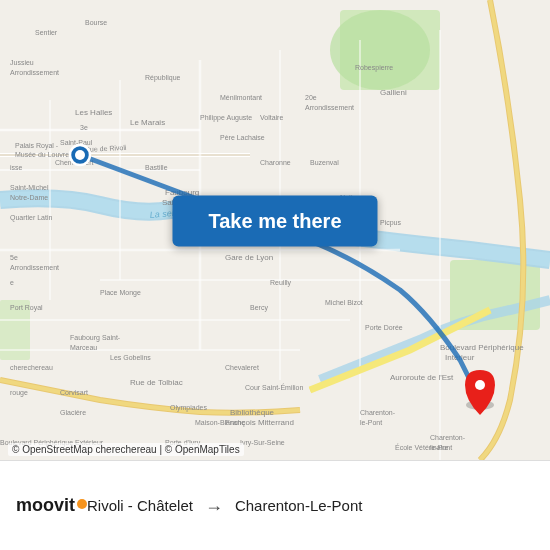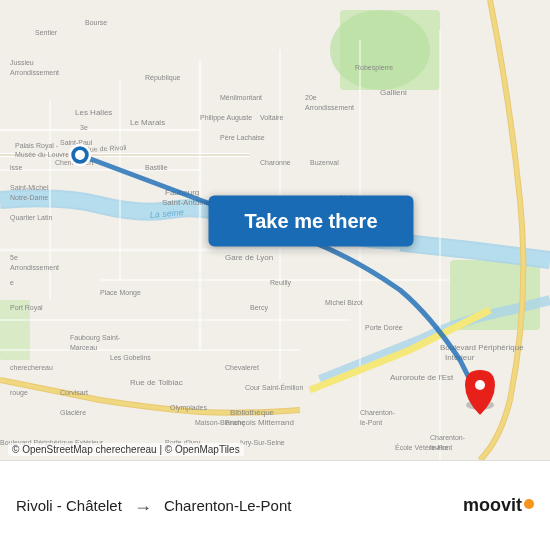--- a/index.html
+++ b/index.html
@@ -35,21 +35,20 @@
       color: white;
       border: none;
       border-radius: 6px;
       padding: 14px 36px;
       font-size: 20px;
       font-weight: 600;
       cursor: pointer;
       white-space: nowrap;
       box-shadow: 0 2px 8px rgba(0,0,0,0.3);
       z-index: 10;
-      margin-left: 36px;
     }
 
     
     #attribution {
       position: absolute;
       bottom: 4px;
       left: 8px;
       font-size: 10px;
       color: #333;
       background: rgba(255,255,255,0.7);
@@ -244,23 +243,23 @@
   </svg>
 
   
   <button id="take-me-there-btn">Take me there</button>
 
   
   <div id="attribution">© OpenStreetMap cherechereau | © OpenMapTiles</div>
 </div>
 
 <div id="bottom-bar">
+  <div id="moovit-logo">
+    <span id="moovit-text">moovit</span>
+    <span id="moovit-dot"></span>
+  </div>
+
   <div id="route-info">
     <span id="origin">Rivoli - Châtelet</span>
     <span id="arrow-icon">→</span>
     <span id="destination">Charenton-Le-Pont</span>
   </div>
-
-  <div id="moovit-logo">
-    <span id="moovit-text">moovit</span>
-    <span id="moovit-dot"></span>
-  </div>
 </div>
 
 </body></html>

